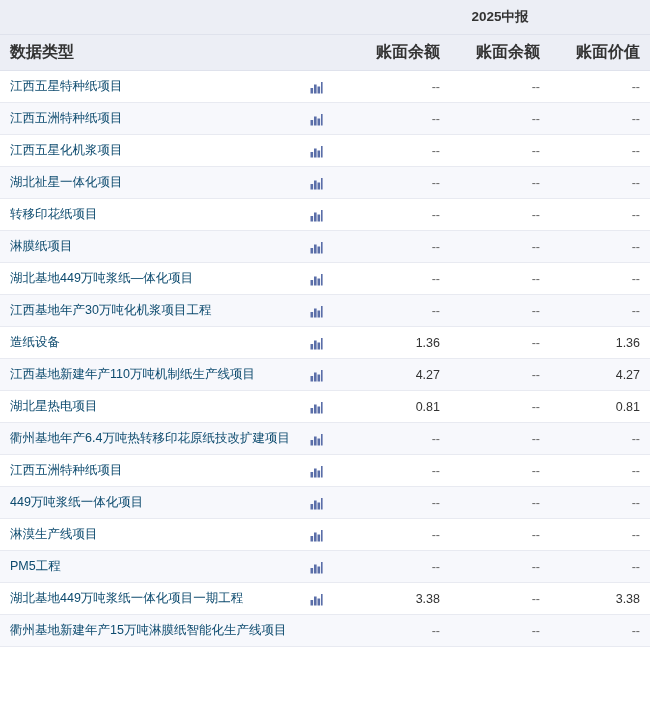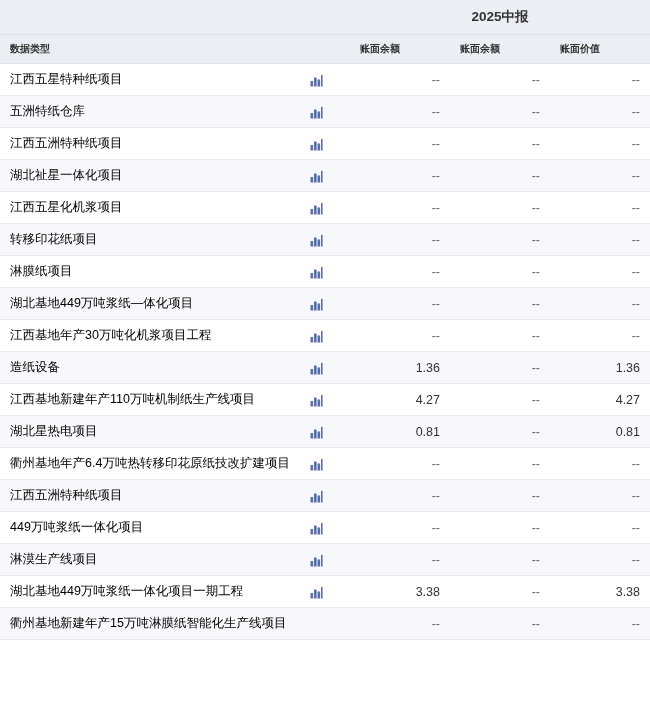--- a/index.html
+++ b/index.html
@@ -27,55 +27,55 @@
   table.fin-table col.c-v1    { width: 100px; }
   table.fin-table col.c-v2    { width: 100px; }
   table.fin-table col.c-v3    { width: 100px; }
 
   thead th {
     background: #eceef5;
     font-weight: bold;
     color: #333333;
     padding: 7px 10px;
     border-bottom: 1px solid #dfe2ec;
-    font-size: 10px;
+    font-size: 16px;
   }
   thead tr.period-row th.period-title {
     text-align: center;
     font-size: 13.5px;
     padding-top: 8px;
     padding-bottom: 8px;
     border-bottom: 1px solid #dfe2ec;
   }
   thead tr.period-row th.blank {
     border-bottom: 1px solid #dfe2ec;
   }
   thead tr.head-row th.h-name {
     text-align: left;
   }
   thead tr.head-row th.h-num {
-    text-align: left;
+    text-align: right;
   }
   thead tr.head-row th.h-icon {
     text-align: left;
   }
 
   tbody td {
     padding: 7px 10px;
     border-bottom: 1px solid #e8eaf1;
     white-space: nowrap;
     overflow: hidden;
     text-overflow: ellipsis;
     height: 26px;
   }
   tbody tr:nth-child(odd) td { background: #ffffff; }
   tbody tr:nth-child(even) td { background: #f7f8fc; }
 
   td.name {
-    color: #000000;
+    color: #0c4a6e;
     text-align: left;
   }
   td.icon {
     text-align: left;
     padding-left: 0;
     padding-right: 6px;
   }
   td.num {
     text-align: right;
     color: #333333;
@@ -125,68 +125,56 @@
                 <rect x="0.5" y="7" width="2.6" height="5.5" fill="#5a6ea8"></rect>
                 <rect x="4" y="3.5" width="2.6" height="9" fill="#5a6ea8"></rect>
                 <rect x="7.5" y="5.5" width="2.6" height="7" fill="#5a6ea8"></rect>
                 <rect x="11" y="1" width="1.6" height="11.5" fill="#5a6ea8"></rect>
               </svg></span></td>
           <td class="num dash">--</td>
           <td class="num dash">--</td>
           <td class="num dash">--</td>
         </tr>
         <tr>
-          <td class="name">五洲特纸仓库</td>
-          <td class="icon"><span class="bar-icon"><svg width="13" height="13" viewBox="0 0 13 13" xmlns="http://www.w3.org/2000/svg">
-                <rect x="0.5" y="7" width="2.6" height="5.5" fill="#5a6ea8"></rect>
-                <rect x="4" y="3.5" width="2.6" height="9" fill="#5a6ea8"></rect>
-                <rect x="7.5" y="5.5" width="2.6" height="7" fill="#5a6ea8"></rect>
-                <rect x="11" y="1" width="1.6" height="11.5" fill="#5a6ea8"></rect>
-              </svg></span></td>
-          <td class="num dash">--</td>
-          <td class="num dash">--</td>
-          <td class="num dash">--</td>
-        </tr>
-        <tr>
           <td class="name">江西五洲特种纸项目</td>
           <td class="icon"><span class="bar-icon"><svg width="13" height="13" viewBox="0 0 13 13" xmlns="http://www.w3.org/2000/svg">
                 <rect x="0.5" y="7" width="2.6" height="5.5" fill="#5a6ea8"></rect>
                 <rect x="4" y="3.5" width="2.6" height="9" fill="#5a6ea8"></rect>
                 <rect x="7.5" y="5.5" width="2.6" height="7" fill="#5a6ea8"></rect>
                 <rect x="11" y="1" width="1.6" height="11.5" fill="#5a6ea8"></rect>
               </svg></span></td>
           <td class="num dash">--</td>
           <td class="num dash">--</td>
           <td class="num dash">--</td>
         </tr>
         <tr>
+          <td class="name">江西五星化机浆项目</td>
+          <td class="icon"><span class="bar-icon"><svg width="13" height="13" viewBox="0 0 13 13" xmlns="http://www.w3.org/2000/svg">
+                <rect x="0.5" y="7" width="2.6" height="5.5" fill="#5a6ea8"></rect>
+                <rect x="4" y="3.5" width="2.6" height="9" fill="#5a6ea8"></rect>
+                <rect x="7.5" y="5.5" width="2.6" height="7" fill="#5a6ea8"></rect>
+                <rect x="11" y="1" width="1.6" height="11.5" fill="#5a6ea8"></rect>
+              </svg></span></td>
+          <td class="num dash">--</td>
+          <td class="num dash">--</td>
+          <td class="num dash">--</td>
+        </tr>
+        <tr>
           <td class="name">湖北祉星一体化项目</td>
           <td class="icon"><span class="bar-icon"><svg width="13" height="13" viewBox="0 0 13 13" xmlns="http://www.w3.org/2000/svg">
                 <rect x="0.5" y="7" width="2.6" height="5.5" fill="#5a6ea8"></rect>
                 <rect x="4" y="3.5" width="2.6" height="9" fill="#5a6ea8"></rect>
                 <rect x="7.5" y="5.5" width="2.6" height="7" fill="#5a6ea8"></rect>
                 <rect x="11" y="1" width="1.6" height="11.5" fill="#5a6ea8"></rect>
               </svg></span></td>
           <td class="num dash">--</td>
           <td class="num dash">--</td>
           <td class="num dash">--</td>
         </tr>
         <tr>
-          <td class="name">江西五星化机浆项目</td>
-          <td class="icon"><span class="bar-icon"><svg width="13" height="13" viewBox="0 0 13 13" xmlns="http://www.w3.org/2000/svg">
-                <rect x="0.5" y="7" width="2.6" height="5.5" fill="#5a6ea8"></rect>
-                <rect x="4" y="3.5" width="2.6" height="9" fill="#5a6ea8"></rect>
-                <rect x="7.5" y="5.5" width="2.6" height="7" fill="#5a6ea8"></rect>
-                <rect x="11" y="1" width="1.6" height="11.5" fill="#5a6ea8"></rect>
-              </svg></span></td>
-          <td class="num dash">--</td>
-          <td class="num dash">--</td>
-          <td class="num dash">--</td>
-        </tr>
-        <tr>
           <td class="name">转移印花纸项目</td>
           <td class="icon"><span class="bar-icon"><svg width="13" height="13" viewBox="0 0 13 13" xmlns="http://www.w3.org/2000/svg">
                 <rect x="0.5" y="7" width="2.6" height="5.5" fill="#5a6ea8"></rect>
                 <rect x="4" y="3.5" width="2.6" height="9" fill="#5a6ea8"></rect>
                 <rect x="7.5" y="5.5" width="2.6" height="7" fill="#5a6ea8"></rect>
                 <rect x="11" y="1" width="1.6" height="11.5" fill="#5a6ea8"></rect>
               </svg></span></td>
           <td class="num dash">--</td>
           <td class="num dash">--</td>
           <td class="num dash">--</td>
@@ -294,20 +282,32 @@
                 <rect x="4" y="3.5" width="2.6" height="9" fill="#5a6ea8"></rect>
                 <rect x="7.5" y="5.5" width="2.6" height="7" fill="#5a6ea8"></rect>
                 <rect x="11" y="1" width="1.6" height="11.5" fill="#5a6ea8"></rect>
               </svg></span></td>
           <td class="num dash">--</td>
           <td class="num dash">--</td>
           <td class="num dash">--</td>
         </tr>
         <tr>
           <td class="name">淋漠生产线项目</td>
+          <td class="icon"><span class="bar-icon"><svg width="13" height="13" viewBox="0 0 13 13" xmlns="http://www.w3.org/2000/svg">
+                <rect x="0.5" y="7" width="2.6" height="5.5" fill="#5a6ea8"></rect>
+                <rect x="4" y="3.5" width="2.6" height="9" fill="#5a6ea8"></rect>
+                <rect x="7.5" y="5.5" width="2.6" height="7" fill="#5a6ea8"></rect>
+                <rect x="11" y="1" width="1.6" height="11.5" fill="#5a6ea8"></rect>
+              </svg></span></td>
+          <td class="num dash">--</td>
+          <td class="num dash">--</td>
+          <td class="num dash">--</td>
+        </tr>
+        <tr>
+          <td class="name">PM5工程</td>
           <td class="icon"><span class="bar-icon"><svg width="13" height="13" viewBox="0 0 13 13" xmlns="http://www.w3.org/2000/svg">
                 <rect x="0.5" y="7" width="2.6" height="5.5" fill="#5a6ea8"></rect>
                 <rect x="4" y="3.5" width="2.6" height="9" fill="#5a6ea8"></rect>
                 <rect x="7.5" y="5.5" width="2.6" height="7" fill="#5a6ea8"></rect>
                 <rect x="11" y="1" width="1.6" height="11.5" fill="#5a6ea8"></rect>
               </svg></span></td>
           <td class="num dash">--</td>
           <td class="num dash">--</td>
           <td class="num dash">--</td>
         </tr>

